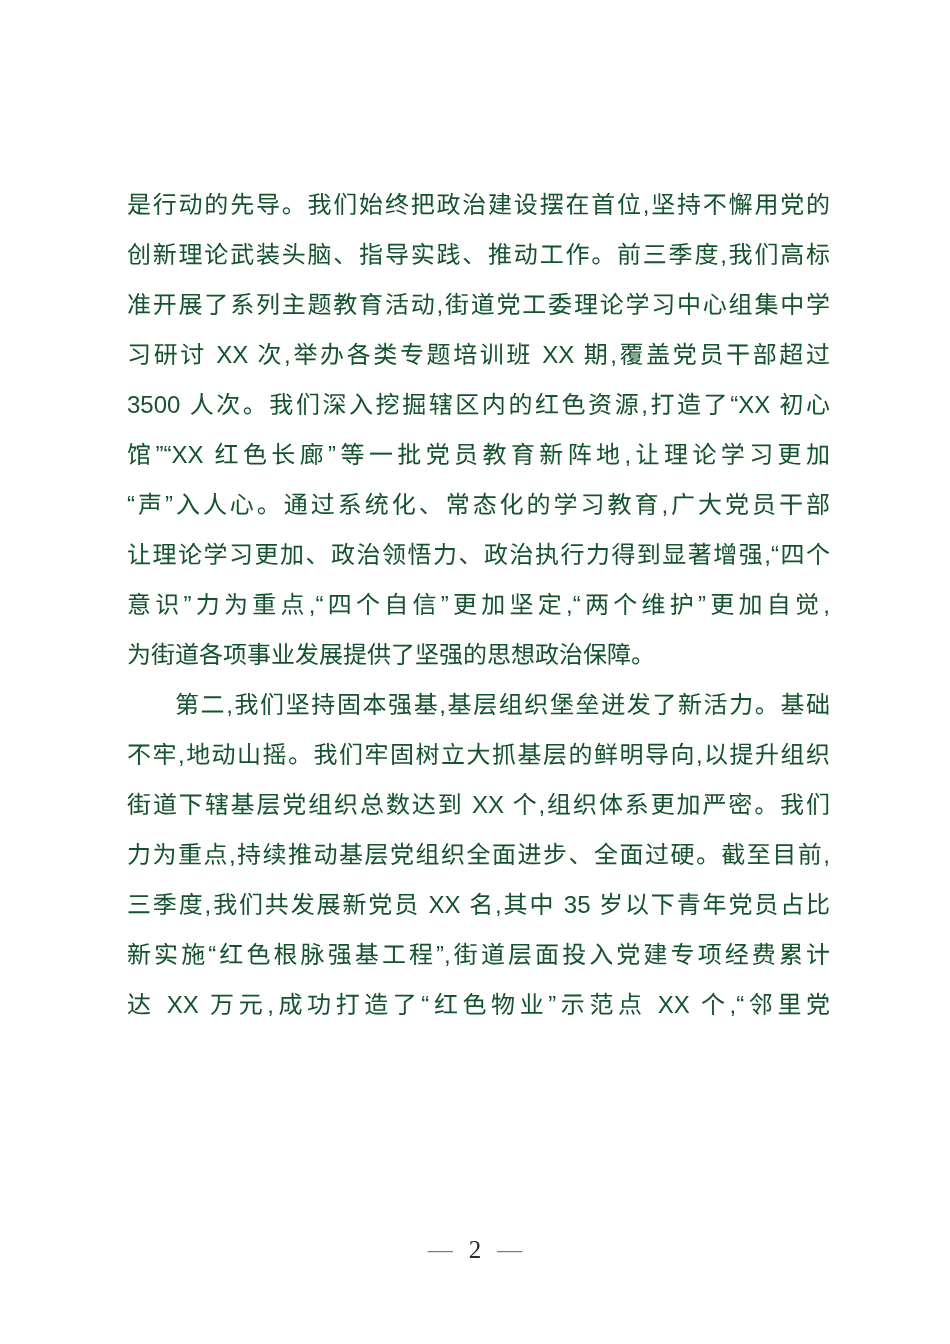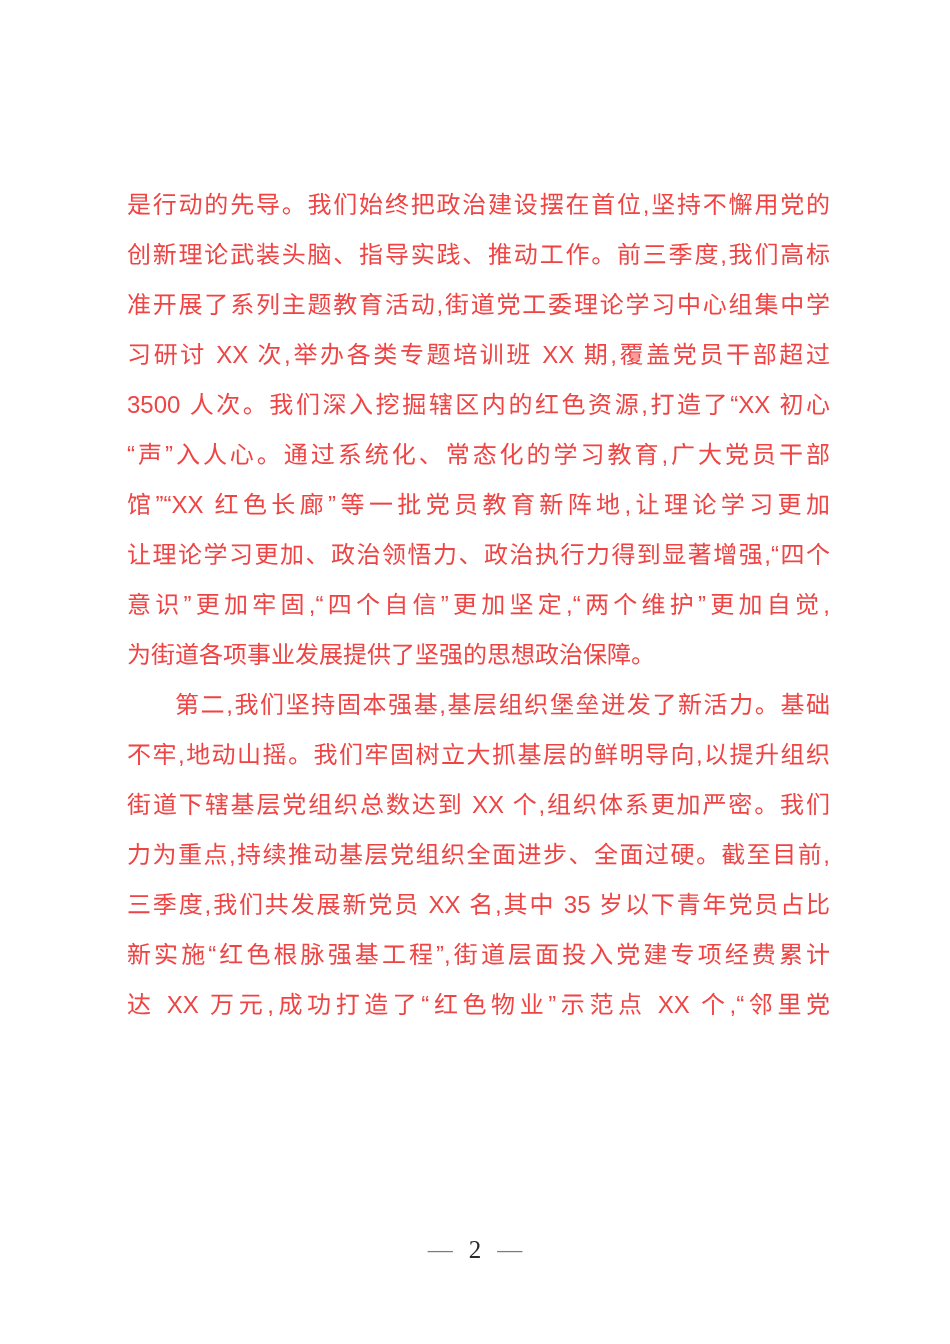--- a/index.html
+++ b/index.html
@@ -17,21 +17,21 @@
   .page {
     position: absolute;
     inset: 0;
     background: #ffffff;
   }
   .text-block {
     position: absolute;
     left: 127px;
     top: 180px;
     width: 703px;
-    color: #ef4444;
+    color: #14532d;
   }
   .paragraph {
     margin: 0;
   }
   .line {
     font-size: 24px;
     height: 50px;
     line-height: 50px;
     text-align: justify;
     text-align-last: justify;
@@ -72,24 +72,24 @@
 
 <div class="page">
 
   <div class="text-block">
       <div class="paragraph">
         <div class="line">是行动的先导。我们始终把政治建设摆在首位,坚持不懈用党的</div>
         <div class="line">创新理论武装头脑、指导实践、推动工作。前三季度,我们高标</div>
         <div class="line">准开展了系列主题教育活动,街道党工委理论学习中心组集中学</div>
         <div class="line">习研讨 XX 次,举办各类专题培训班 XX 期,覆盖党员干部超过</div>
         <div class="line">3500 人次。我们深入挖掘辖区内的红色资源,打造了“XX 初心</div>
+        <div class="line">馆”“XX 红色长廊”等一批党员教育新阵地,让理论学习更加</div>
         <div class="line">“声”入人心。通过系统化、常态化的学习教育,广大党员干部</div>
-        <div class="line">馆”“XX 红色长廊”等一批党员教育新阵地,让理论学习更加</div>
         <div class="line">让理论学习更加、政治领悟力、政治执行力得到显著增强,“四个</div>
-        <div class="line">意识”更加牢固,“四个自信”更加坚定,“两个维护”更加自觉,</div>
+        <div class="line">意识”力为重点,“四个自信”更加坚定,“两个维护”更加自觉,</div>
         <div class="line no-stretch">为街道各项事业发展提供了坚强的思想政治保障。</div>
       </div>
       <div class="paragraph">
         <div class="line indent">第二,我们坚持固本强基,基层组织堡垒迸发了新活力。基础</div>
         <div class="line">不牢,地动山摇。我们牢固树立大抓基层的鲜明导向,以提升组织</div>
         <div class="line">街道下辖基层党组织总数达到 XX 个,组织体系更加严密。我们</div>
         <div class="line">力为重点,持续推动基层党组织全面进步、全面过硬。截至目前,</div>
         <div class="line">三季度,我们共发展新党员 XX 名,其中 35 岁以下青年党员占比</div>
         <div class="line">新实施“红色根脉强基工程”,街道层面投入党建专项经费累计</div>
         <div class="line">达 XX 万元,成功打造了“红色物业”示范点 XX 个,“邻里党</div>

